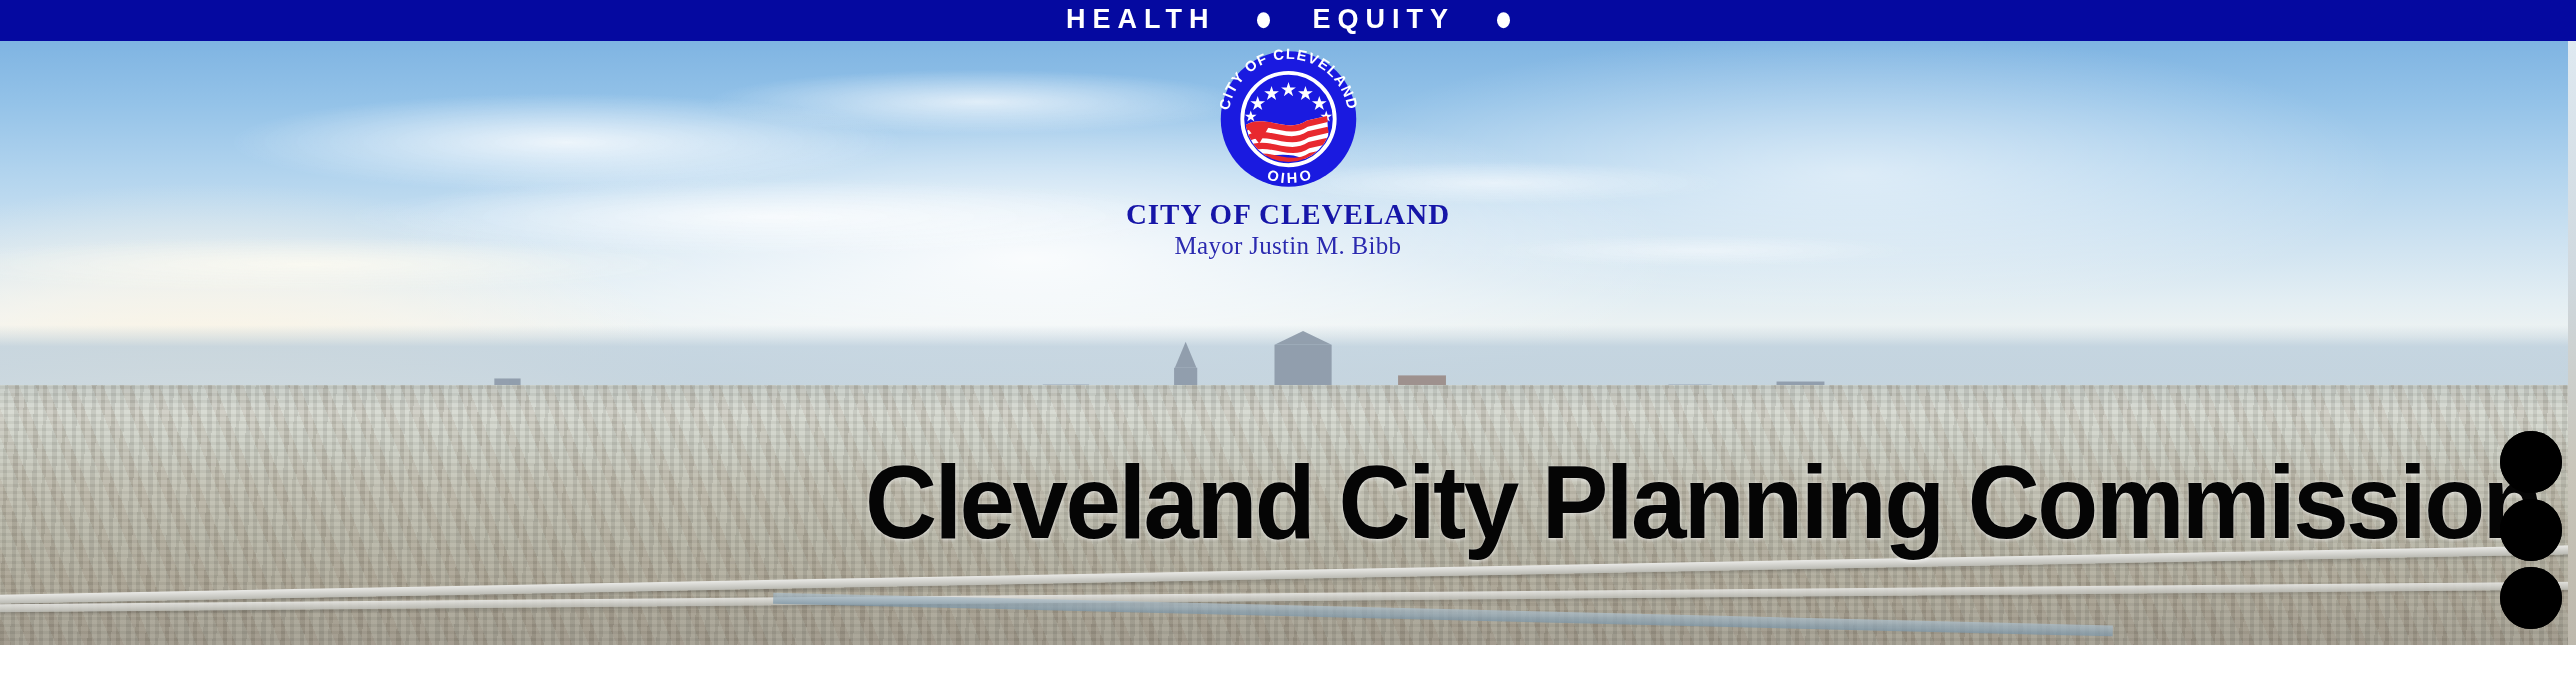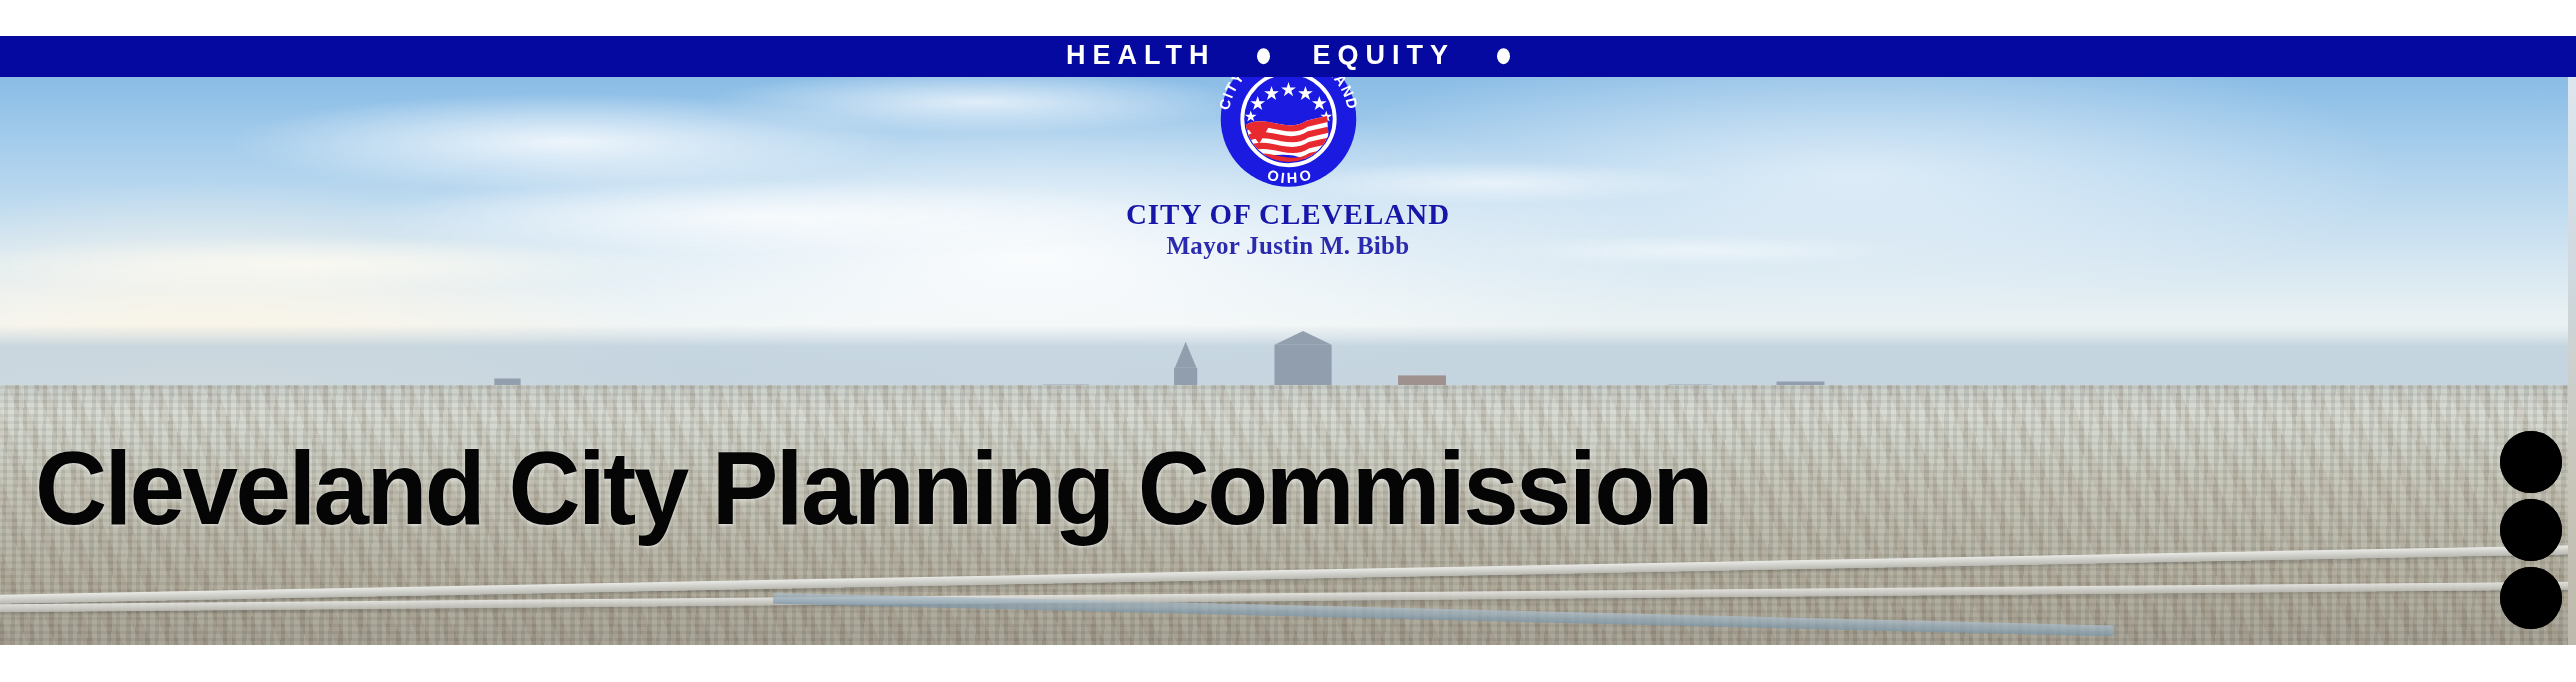--- a/index.html
+++ b/index.html
@@ -10,21 +10,20 @@
     -webkit-font-smoothing:antialiased;
   }
   .page{position:relative;width:2576px;height:682px;background:#ffffff;}
 
   
   .topbar{
     position:absolute;left:0;top:0;width:2576px;height:41px;
     background:#0509A0;
     display:flex;align-items:center;justify-content:center;
     z-index:40;
-    margin-top:36px;
   }
   .topbar-inner{display:flex;align-items:center;gap:42px;transform:translateY(-0.8px);}
   .topbar-word{
     color:#ffffff;
     font-family:"Liberation Sans", sans-serif;
     font-weight:700;
     font-size:27px;
     letter-spacing:7px;
     line-height:1;
     white-space:nowrap;
@@ -115,31 +114,31 @@
     font-weight:700;
     font-size:29px;
     letter-spacing:1px;
     line-height:1.05;
     text-shadow:0 0.8px 0 rgba(255,255,255,.45);
   }
   .seal-mayor{
     margin-top:3.9px;
     color:#2b2bb0;
     font-family:"Liberation Serif", serif;
-    font-weight:700;
+    font-weight:400;
     font-size:25px;
     letter-spacing:0.3px;
     line-height:1.05;
     text-shadow:0 0.8px 0 rgba(255,255,255,.45);
   }
 
   
   .title{
-    position:absolute;left:0;top:436px;width:2576px;
-    text-align:left;z-index:32;pointer-events:none;
+    position:absolute;left:0;top:450px;width:2576px;
+    text-align:right;z-index:32;pointer-events:none;
   }
   .title-text{
     display:inline-block;
     color:#050505;
     font-family:"Liberation Sans", sans-serif;
     font-weight:700;
     font-size:104px;
     line-height:1;
     letter-spacing:-2.7px;
     transform:scaleX(.96);

